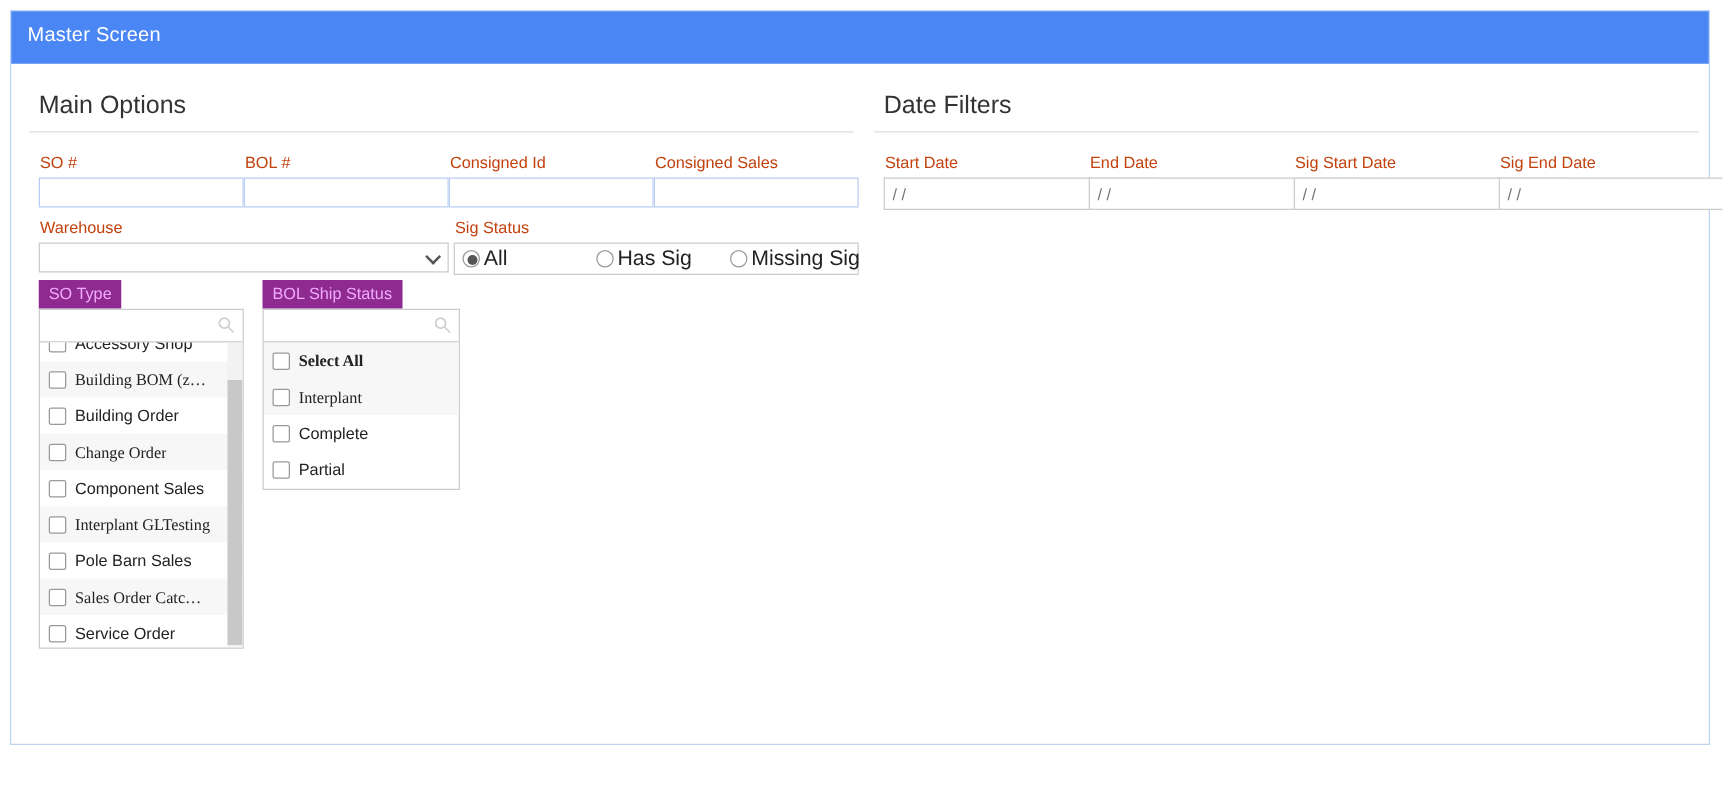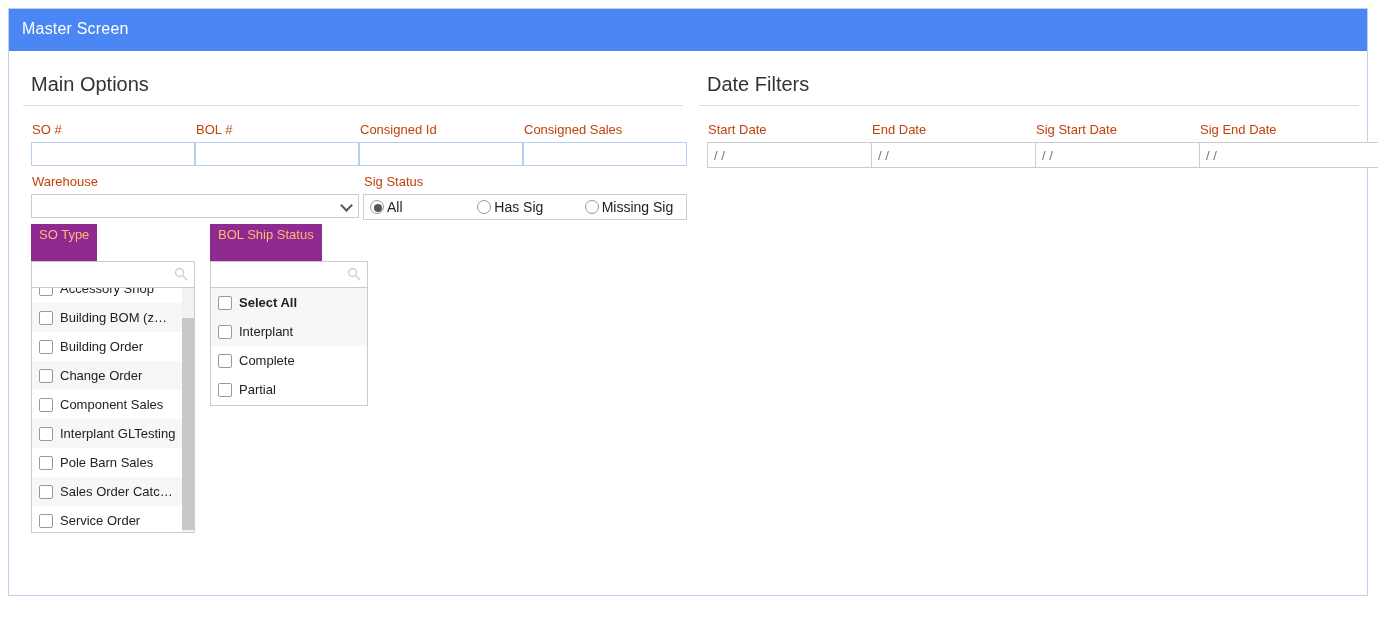--- a/index.html
+++ b/index.html
@@ -93,29 +93,29 @@
   .radio-item { display: flex; align-items: center; white-space: nowrap; }
   .radio-dot {
     width: 14px; height: 14px; border-radius: 50%;
     border: 1px solid #999999; background: #ffffff;
     margin: 0 3px 0 4px; position: relative; flex: 0 0 14px;
   }
   .radio-dot.on::after {
     content: ""; position: absolute; left: 3px; top: 3px;
     width: 8px; height: 8px; border-radius: 50%; background: #555555;
   }
-  .radio-label { font-size: 14px; color: #222222; }
+  .radio-label { font-size: 17px; color: #222222; }
 
   
   .ms { position: absolute; top: 0; }
   .ms-tab {
     display: inline-block;
-    background: #8f2a90; color: #fdba74;
+    background: #8f2a90; color: #f0abfc;
     font-size: 13px; line-height: 18px;
-    padding: 2px 8px 17px 8px;
+    padding: 2px 8px 3px 8px;
   }
   .ms-box {
     border: 1px solid #cccccc; background: #ffffff;
     position: relative;
   }
   .ms-search {
     position: relative; height: 26px;
     border-bottom: 1px solid #cccccc;
   }
   .ms-search input {
@@ -125,21 +125,21 @@
   }
   .ms-search .mag {
     position: absolute; right: 6px; top: 5px;
     width: 14px; height: 14px; pointer-events: none;
   }
   .ms-list { position: relative; overflow: hidden; }
   .ms-item {
     height: 29px; display: flex; align-items: center;
     padding-left: 7px; white-space: nowrap;
   }
-  .ms-item.alt { background: #f7f7f7; }
+  .ms-item.alt { background: #f7f7f7; font-family: Liberation Serif, serif; }
   .ms-item.bold .ms-item-label { font-weight: bold; }
   .cb {
     width: 14px; height: 14px; flex: 0 0 14px;
     border: 1px solid #999999; background: #ffffff;
     border-radius: 2px; margin-right: 7px;
   }
   .ms-item-label {
     font-size: 13px; color: #222222; overflow: hidden;
     text-overflow: ellipsis;
   }

